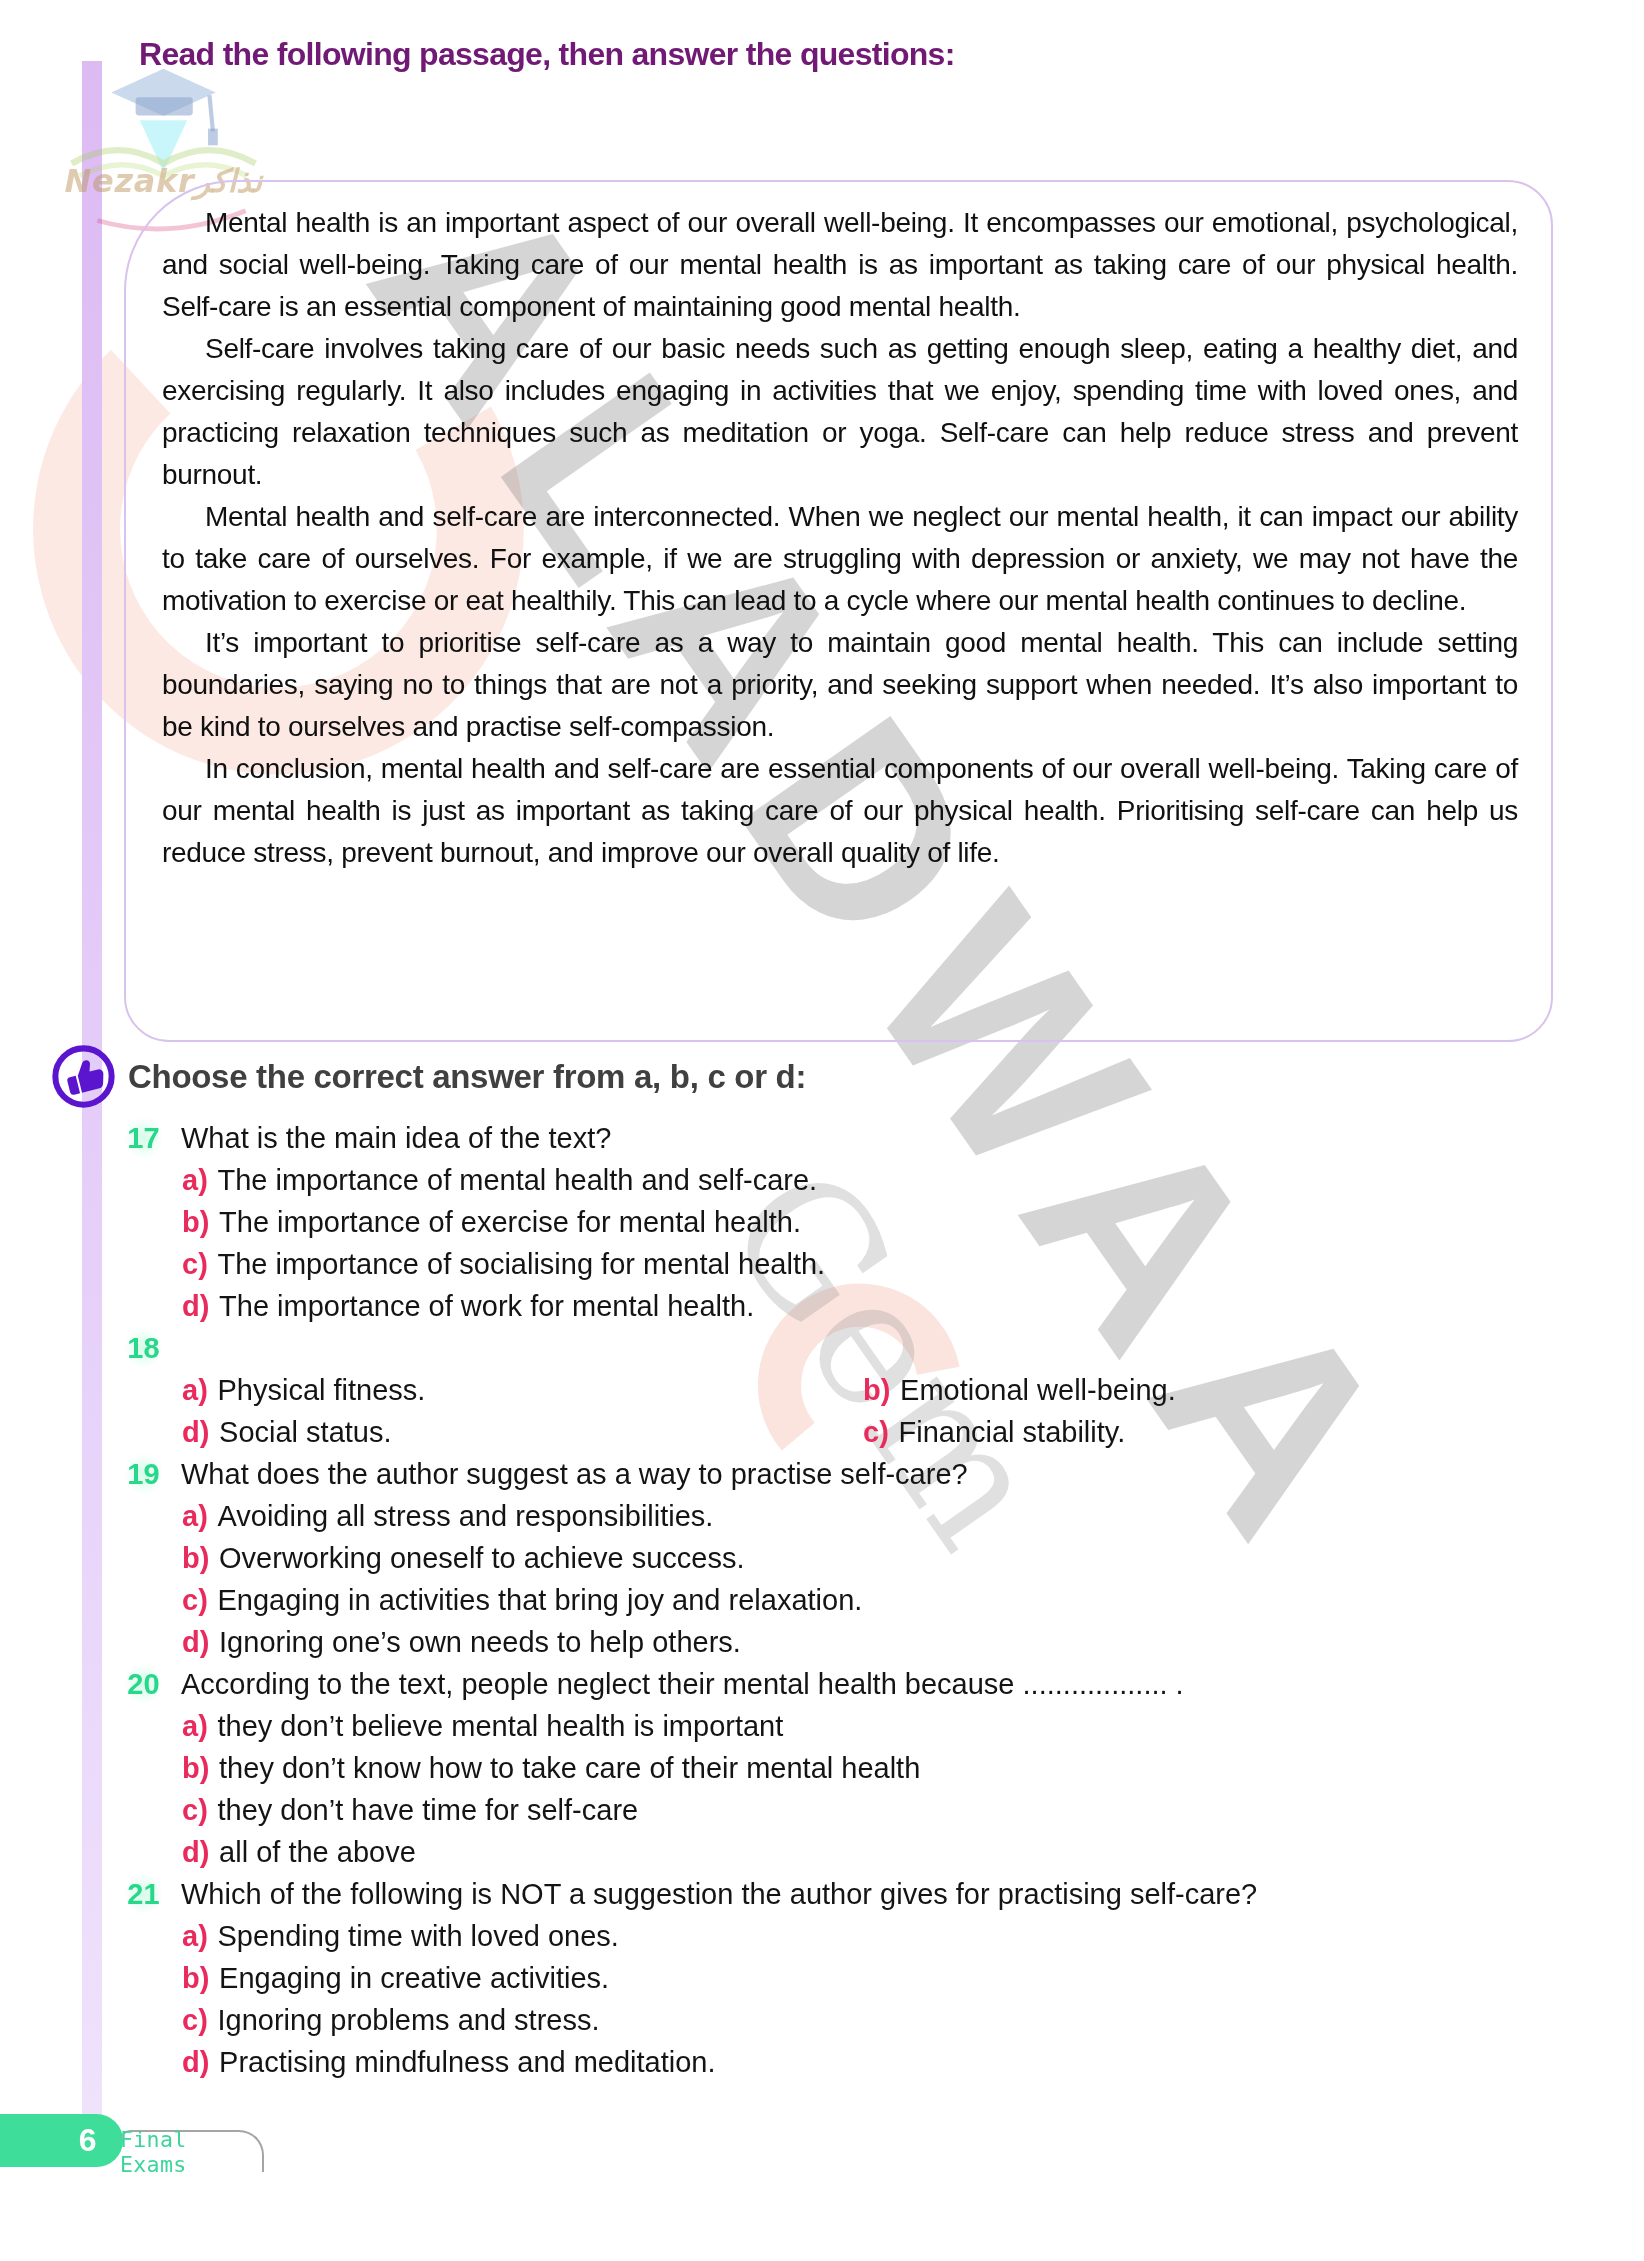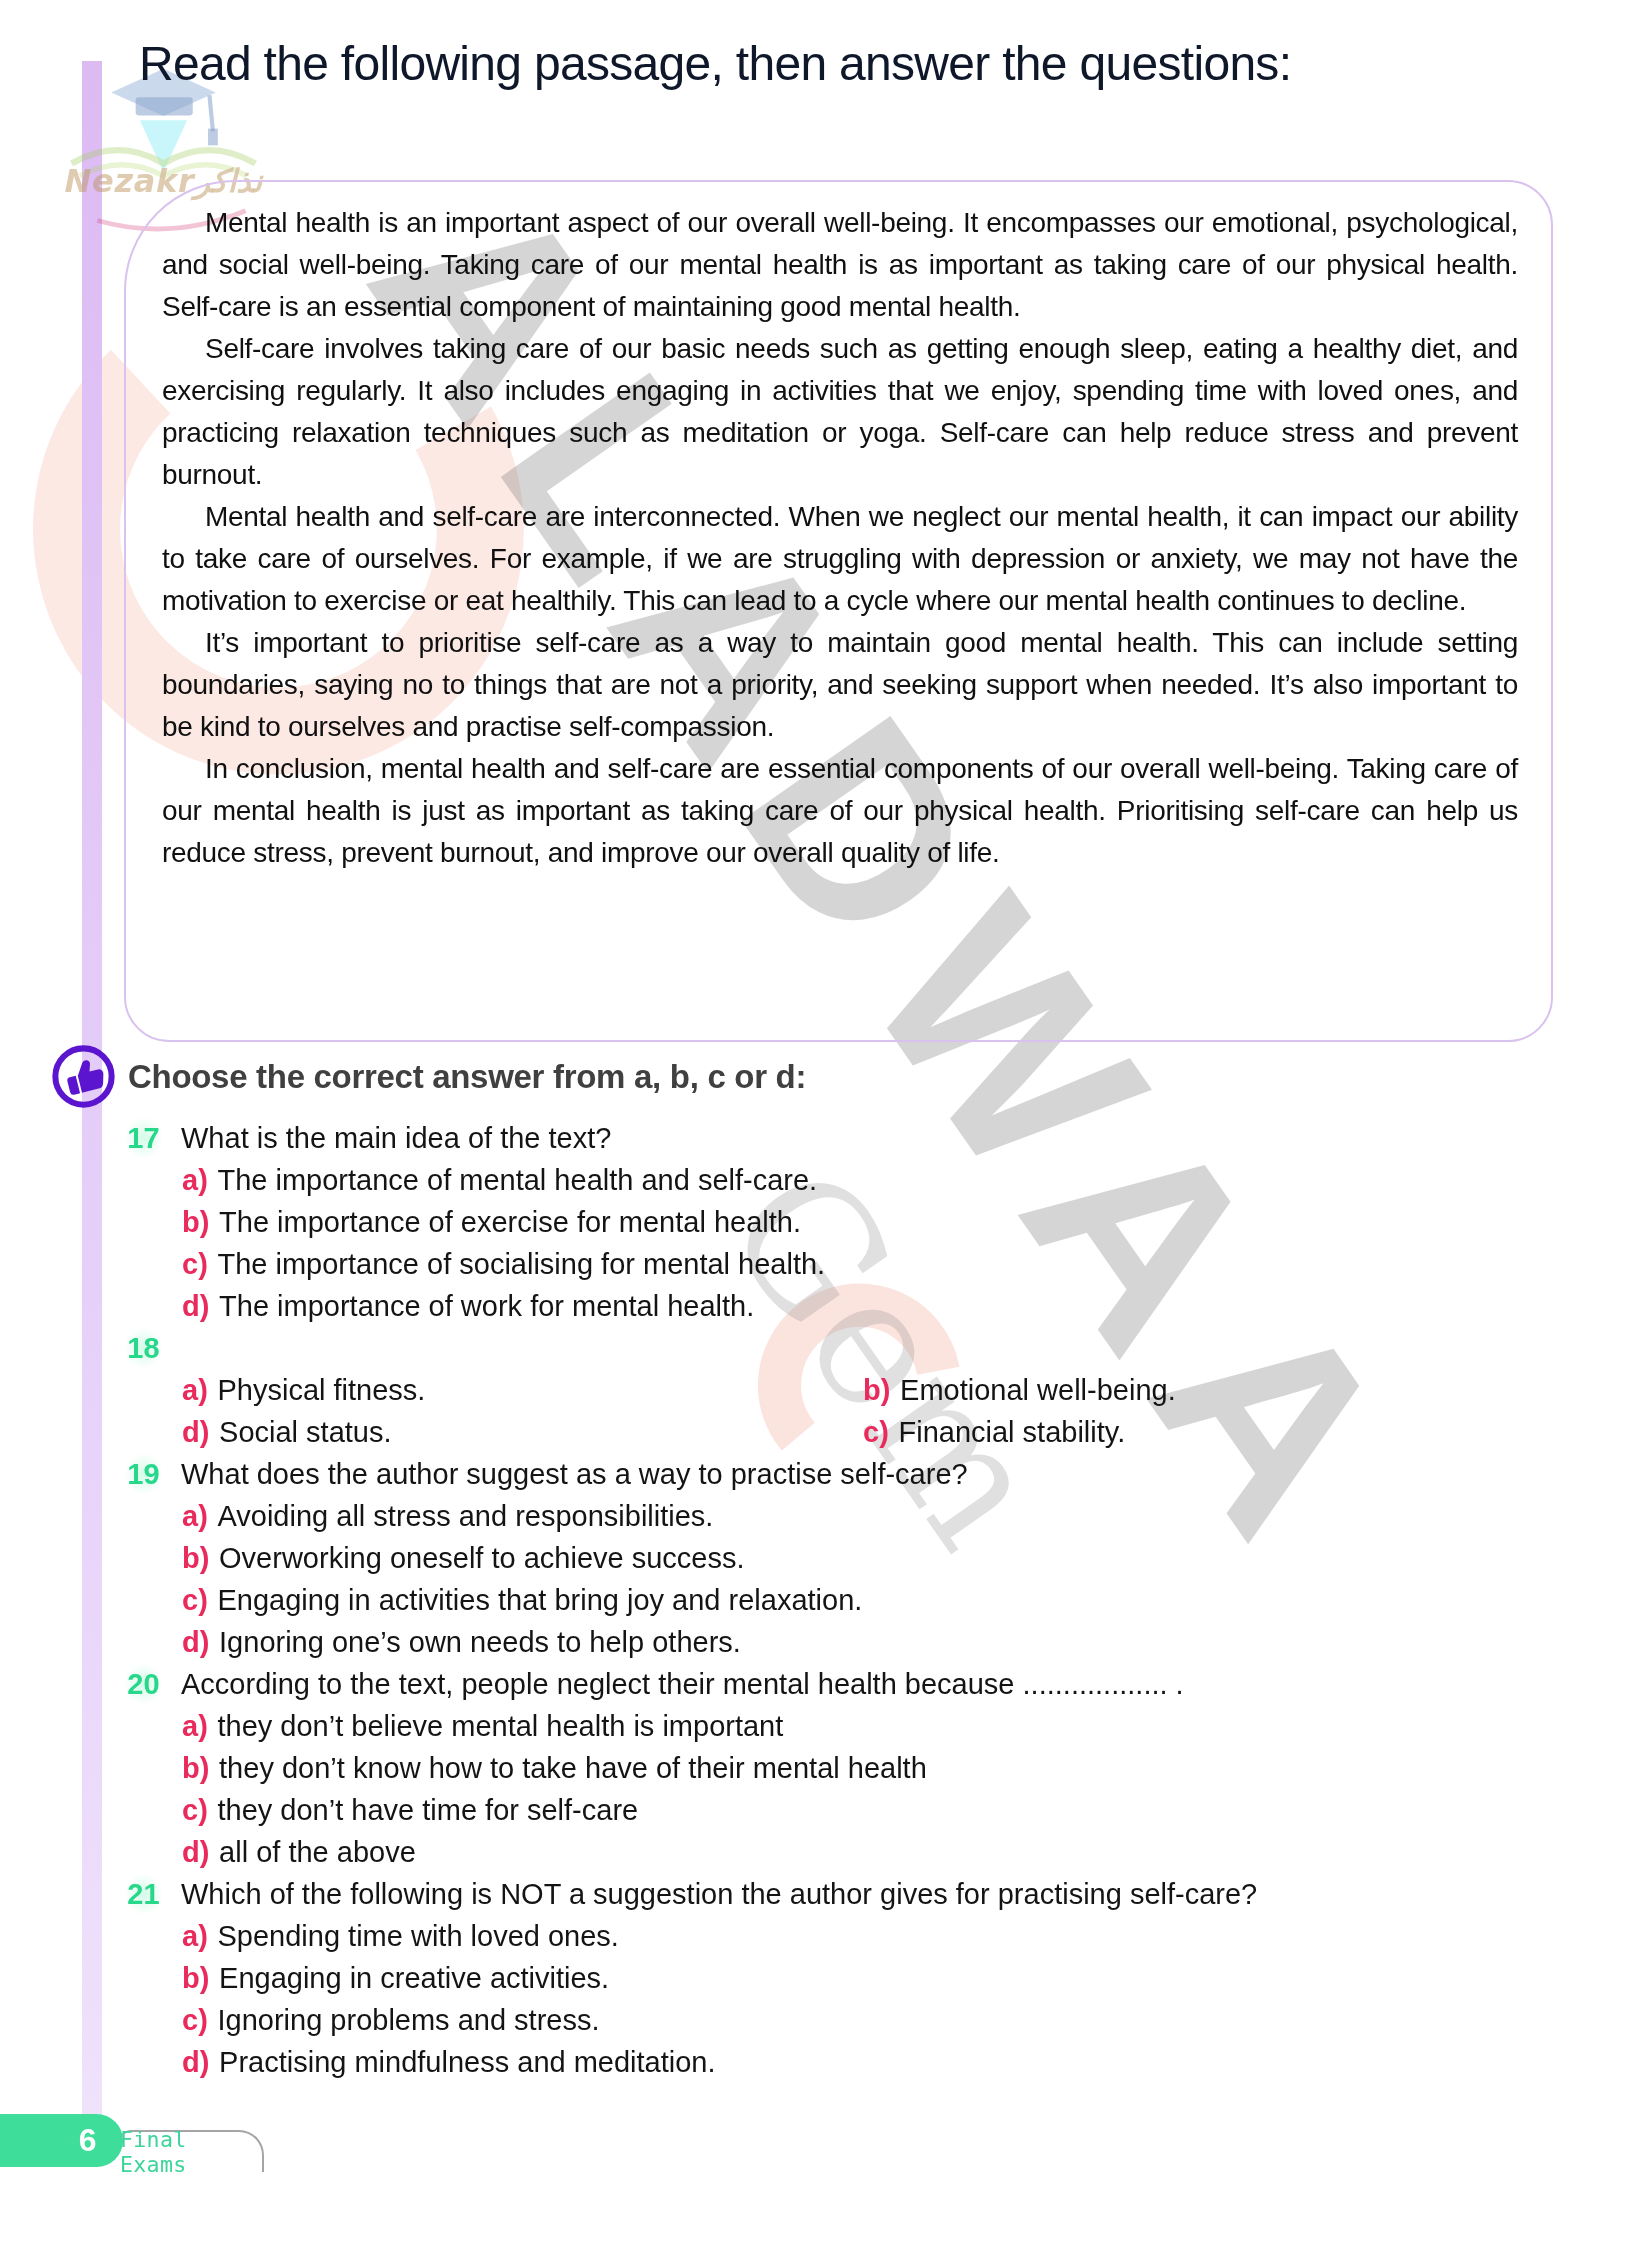--- a/index.html
+++ b/index.html
@@ -11,22 +11,22 @@
   .left-bar{position:absolute;left:82px;top:61px;width:20px;height:2054px;
     background:linear-gradient(180deg,#dcbbf3 0%,#e6d0f9 60%,#efe2fb 100%);}
   
   .wm{position:absolute;left:0;top:0;width:1644px;height:2261px;pointer-events:none;}
   
   .logo{position:absolute;left:59px;top:59px;width:209px;height:181px;opacity:.6;font-style:italic;}
   .logo-text{position:absolute;left:5.6px;top:103px;font-size:32px;font-weight:bold;
     color:rgba(186,148,92,.8);letter-spacing:0.7px;white-space:nowrap;
     font-family:"DejaVu Sans",sans-serif;}
   
-  .page-heading{position:absolute;left:139px;top:36px;font-size:48px;font-weight:normal;
-    color:#0f172a;letter-spacing:-0.7px;white-space:nowrap;}
+  .page-heading{position:absolute;left:139px;top:36px;font-size:32px;font-weight:bold;
+    color:#701a75;letter-spacing:-0.7px;white-space:nowrap;}
   
   .passage-box{position:absolute;left:124px;top:180px;width:1429px;height:862px;
     border:2.1px solid #d9c2ee;border-radius:111px 45px 45px 45px;box-sizing:border-box;
     padding:19.5px 33px 0 36px;background:transparent;}
   .passage-box p{margin:0;font-size:28px;line-height:42px;text-align:justify;
     text-indent:43px;color:#101010;letter-spacing:-0.3px;}
   
   .choose-row{position:absolute;left:50px;top:1043px;display:flex;align-items:center;gap:11px;}
   .thumb-wrap{width:67px;height:67px;flex:0 0 auto;}
   .choose-heading{font-size:33px;font-weight:bold;color:#404040;letter-spacing:-0.3px;white-space:nowrap;}
@@ -142,21 +142,21 @@
     </div>
   </div>
 
   <div class="question">
     <div class="q-line">
       <span class="q-num">20</span>
       <span class="q-text">According to the text, people neglect their mental health because .................. .</span>
     </div>
     <div class="options">
       <div class="opt"><span class="letter">a)</span><span>they don’t believe mental health is important</span></div>
-      <div class="opt"><span class="letter">b)</span><span>they don’t know how to take have of their mental health</span></div>
+      <div class="opt"><span class="letter">b)</span><span>they don’t know how to take care of their mental health</span></div>
       <div class="opt"><span class="letter">c)</span><span>they don’t have time for self-care</span></div>
       <div class="opt"><span class="letter">d)</span><span>all of the above</span></div>
     </div>
   </div>
 
   <div class="question">
     <div class="q-line">
       <span class="q-num">21</span>
       <span class="q-text">Which of the following is NOT a suggestion the author gives for practising self-care?</span>
     </div>

